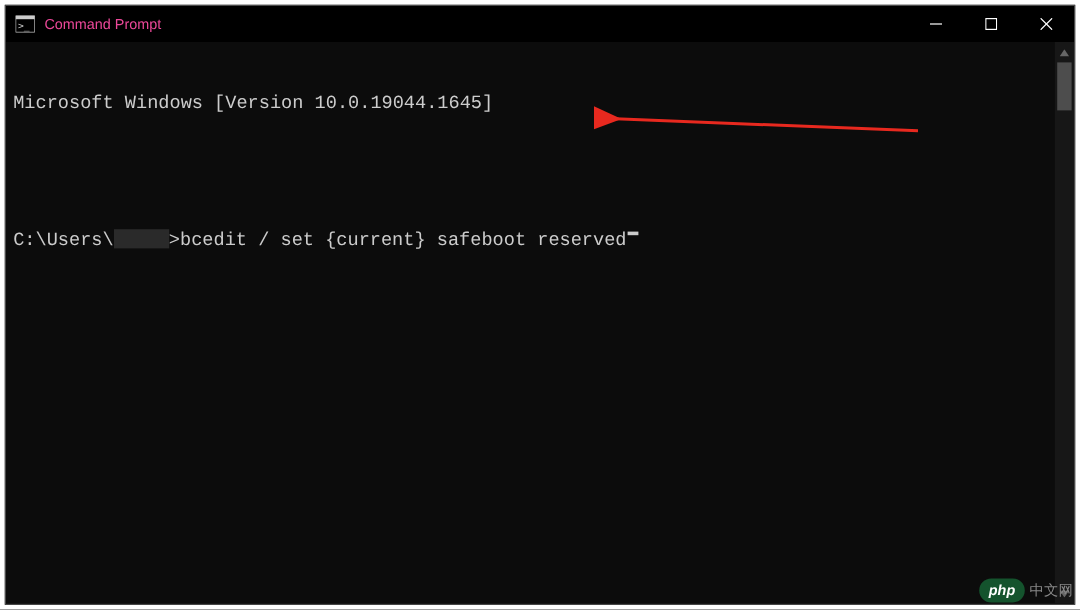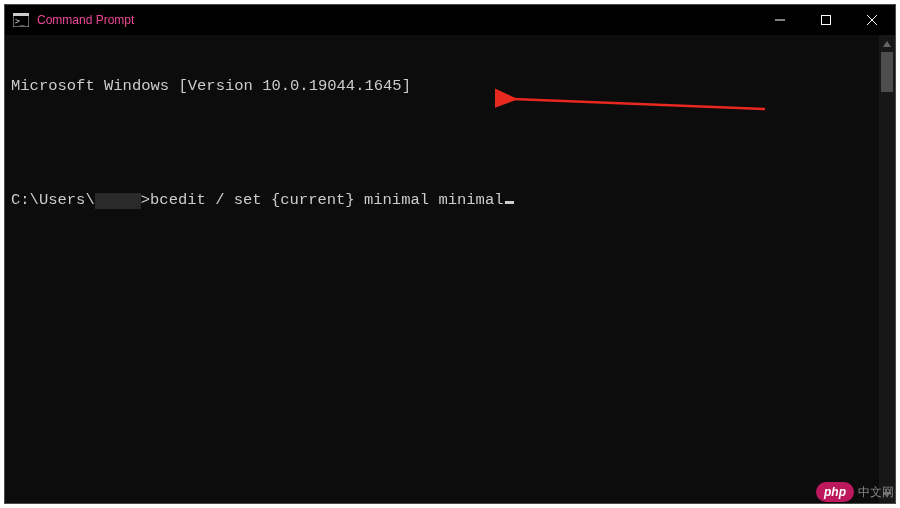--- a/index.html
+++ b/index.html
@@ -82,21 +82,20 @@
       line-height: 19px;
       color: #cccccc;
       white-space: pre;
       position: relative;
     }
     .line {
       display: block;
     }
     .prompt-line {
       display: flex;
-      align-items: center;
     }
     .redacted {
       display: inline-block;
       width: 46px;
       height: 16px;
       background: #2a2a2a;
       vertical-align: middle;
     }
     .cursor {
       display: inline-block;
@@ -139,21 +138,21 @@
     }
     .watermark {
       position: absolute;
       bottom: 6px;
       right: 6px;
       display: flex;
       align-items: center;
       gap: 4px;
     }
     .php-badge {
-      background: #be185d;
+      background: #14532d;
       color: #ffffff;
       font-weight: bold;
       font-style: italic;
       font-size: 12px;
       padding: 3px 8px;
       border-radius: 10px;
       font-family: Arial, sans-serif;
     }
     .watermark-text {
       color: #888888;
@@ -194,21 +193,21 @@
             <line x1="10" y1="0" x2="0" y2="10" stroke="#ffffff" stroke-width="1"></line>
           </svg>
       </div>
     </div>
   </div>
 
   <div class="terminal-area">
     <div class="terminal-content">
       <span class="line">Microsoft Windows [Version 10.0.19044.1645]</span>
       <span class="line"> </span>
-      <span class="prompt-line"><span>C:\Users\</span><span class="redacted"></span><span>&gt;</span><span>bcedit / set {current} minimal minimal</span><span class="cursor"></span></span>
+      <span class="prompt-line"><span>C:\Users\</span><span class="redacted"></span><span>&gt;</span><span>bcedit / set {current} safeboot reserved</span><span class="cursor"></span></span>
 
       <svg class="arrow-annotation" style="left:490px; top:52px;" width="280" height="30">
         <defs>
           <marker id="arrowhead" markerWidth="12" markerHeight="10" refX="2" refY="5" orient="auto">
             <polygon points="12 0, 0 5, 12 10" fill="#e8291f"></polygon>
           </marker>
         </defs>
         <line x1="270" y1="22" x2="18" y2="12" stroke="#e8291f" stroke-width="2.5" marker-end="url(#arrowhead)"></line>
       </svg>
     </div>

